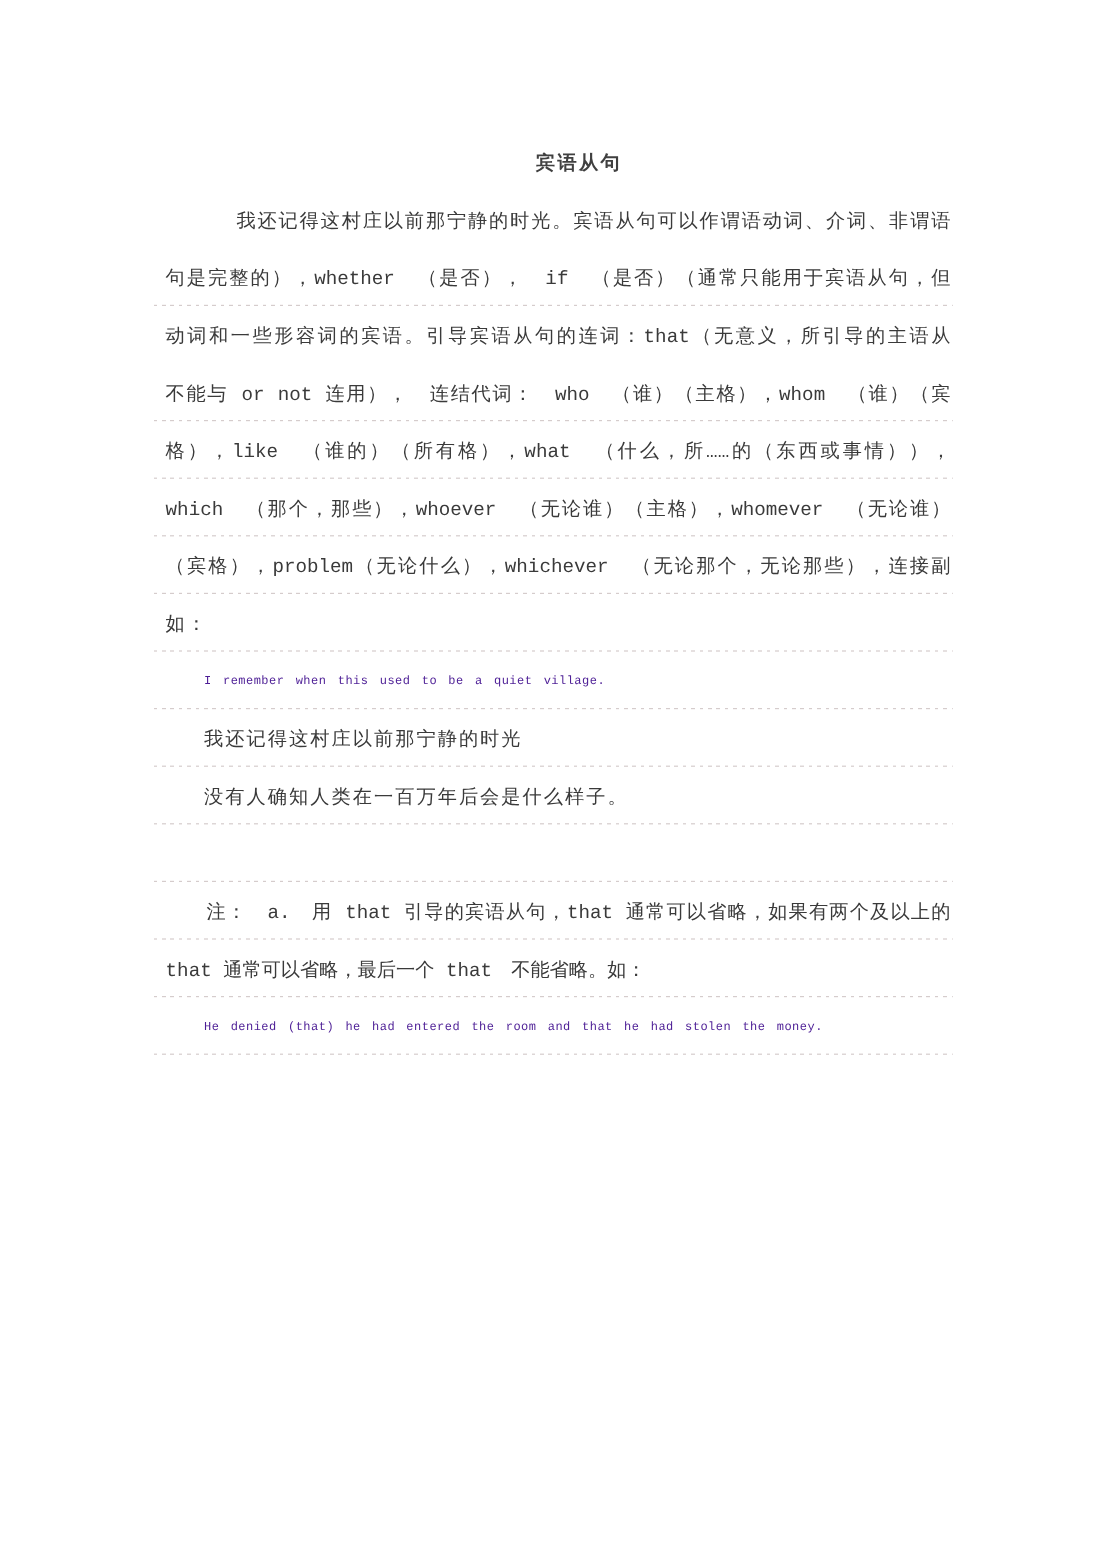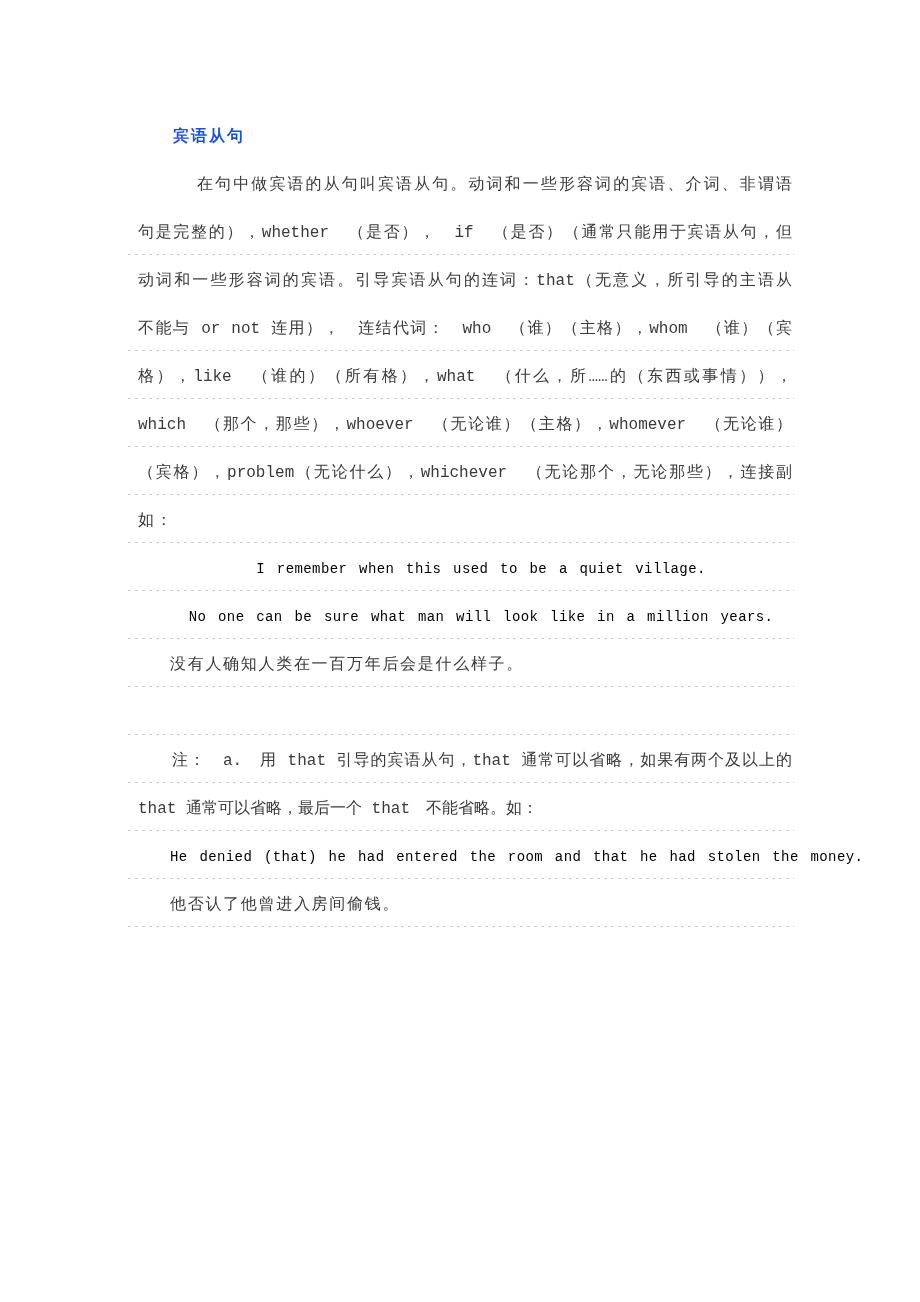--- a/index.html
+++ b/index.html
@@ -39,69 +39,68 @@
     background: repeating-linear-gradient(
       to right,
       #d5cccc 0px, #d5cccc 3px,
       transparent 3px, transparent 7px
     );
   }
   .title {
     font-weight: bold;
     padding-left: 35px;
     letter-spacing: 2px;
-    color: #1d4ed8;
+    color: #404040;
+    text-align: center;
   }
   .para {
     text-align: justify;
     text-align-last: justify;
     white-space: normal;
   }
   .indent-first {
     padding-left: 59px;
   }
   .indent-ex {
     padding-left: 32px;
   }
   .indent-note {
     padding-left: 34px;
   }
   .zh {
     letter-spacing: 1.7px;
   }
   .en {
-    font-size: 14px;
+    font-size: 10px;
     word-spacing: 3px;
     letter-spacing: 0.4px;
-    color: #000000;
-    text-align: center;
+    color: #4c1d95;
   }
 </style>
 </head>
 <body>
 
 <div id="page">
   <div id="content">
 
     <div class="line title">宾语从句</div>
 
-    <div class="line para indent-first">在句中做宾语的从句叫宾语从句。动词和一些形容词的宾语、介词、非谓语</div>
+    <div class="line para indent-first">我还记得这村庄以前那宁静的时光。宾语从句可以作谓语动词、介词、非谓语</div>
     <div class="line para dotted">句是完整的），whether　（是否），　if　（是否）（通常只能用于宾语从句，但</div>
     <div class="line para">动词和一些形容词的宾语。引导宾语从句的连词：that（无意义，所引导的主语从</div>
     <div class="line para dotted">不能与 or not 连用），　连结代词：　who　（谁）（主格），whom　（谁）（宾</div>
     <div class="line para dotted">格），like　（谁的）（所有格），what　（什么，所……的（东西或事情）），</div>
     <div class="line para dotted">which　（那个，那些），whoever　（无论谁）（主格），whomever　（无论谁）</div>
     <div class="line para dotted">（宾格），problem（无论什么），whichever　（无论那个，无论那些），连接副</div>
     <div class="line zh dotted">如：</div>
 
     <div class="line en dotted indent-ex">I remember when this used to be a quiet village.</div>
-    <div class="line en dotted indent-ex">No one can be sure what man will look like in a million years.</div>
+    <div class="line zh dotted indent-ex">我还记得这村庄以前那宁静的时光</div>
     <div class="line zh dotted indent-ex">没有人确知人类在一百万年后会是什么样子。</div>
 
     <div class="line dotted"></div>
 
     <div class="line para dotted indent-note">注：　a.　用 that 引导的宾语从句，that 通常可以省略，如果有两个及以上的</div>
     <div class="line dotted">that 通常可以省略，最后一个 that　不能省略。如：</div>
     <div class="line en dotted indent-ex">He denied (that) he had entered the room and that he had stolen the money.</div>
-    <div class="line zh dotted indent-ex">他否认了他曾进入房间偷钱。</div>
 
   </div>
 </div>
 
 </body></html>

